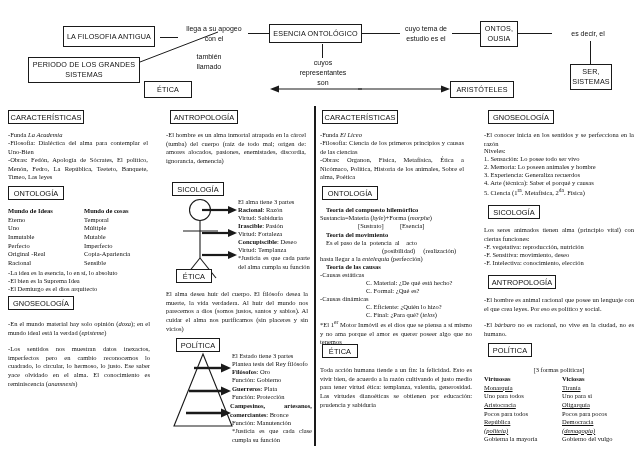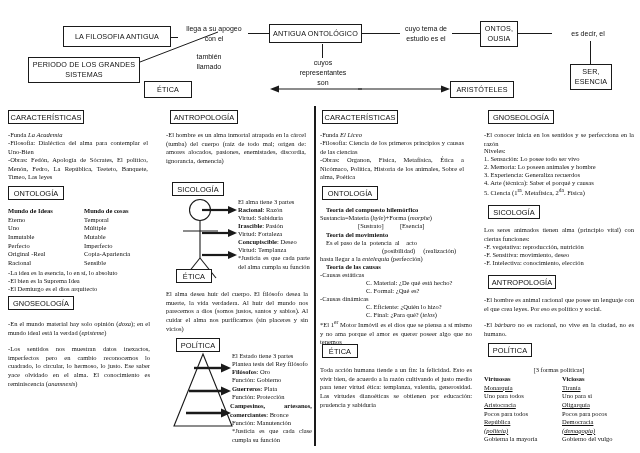--- a/index.html
+++ b/index.html
@@ -106,32 +106,32 @@
 
 <svg class="abs" style="left:270px;top:84px;width:92px;height:10px;z-index:1;">
   <line x1="92" y1="5" x2="8" y2="5" stroke="#1a1a1a" stroke-width="1.2"></line>
   <polygon points="0,5 9,1.5 9,8.5" fill="#1a1a1a"></polygon>
 </svg>
 <svg class="abs" style="left:358px;top:84px;width:92px;height:10px;z-index:1;">
   <line x1="0" y1="5" x2="84" y2="5" stroke="#1a1a1a" stroke-width="1.2"></line>
   <polygon points="92,5 83,1.5 83,8.5" fill="#1a1a1a"></polygon>
 </svg>
 
-<div class="nodebox" style="left:63px;top:26px;width:108px;height:21px;">LA FILOSOFIA ANTIGUA</div>
+<div class="nodebox" style="left:63px;top:26px;width:92px;height:21px;">LA FILOSOFIA ANTIGUA</div>
 <div class="nodebox" style="left:28px;top:57px;width:112px;height:26px;flex-direction:column;">
   <span style="white-space:pre-line;">PERIODO DE LOS GRANDES SISTEMAS</span>
 </div>
-<div class="nodebox" style="left:269px;top:24px;width:93px;height:19px;">ANTIGUA ONTOLÓGICO</div>
+<div class="nodebox" style="left:269px;top:24px;width:93px;height:19px;">ESENCIA ONTOLÓGICO</div>
 <div class="nodebox" style="left:480px;top:21px;width:38px;height:26px;">
   <span style="white-space:pre-line;">ONTOS,
 OUSIA</span>
 </div>
 <div class="nodebox" style="left:570px;top:64px;width:42px;height:26px;">
   <span style="white-space:pre-line;">SER,
-ESENCIA</span>
+SISTEMAS</span>
 </div>
 <div class="nodebox" style="left:144px;top:81px;width:48px;height:17px;">ÉTICA</div>
 <div class="nodebox" style="left:450px;top:81px;width:64px;height:17px;">ARISTÓTELES</div>
 
 <div class="conn-label" style="left:178px;top:24px;width:72px;white-space:pre-line;">llega a su apogeo
 con el</div>
 <div class="conn-label" style="left:178px;top:52px;width:62px;white-space:pre-line;">también
 llamado</div>
 <div class="conn-label" style="left:399px;top:24px;width:54px;white-space:pre-line;">cuyo tema de
 estudio es el</div>

